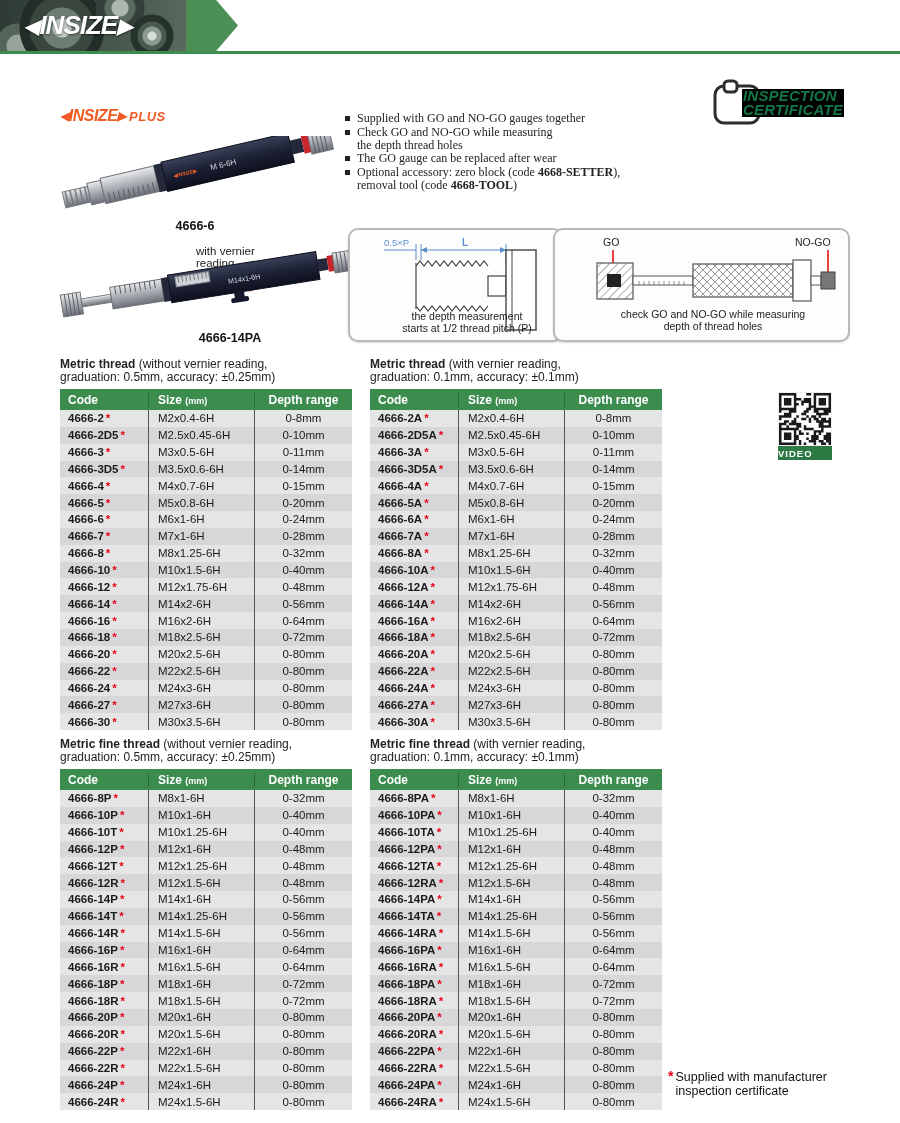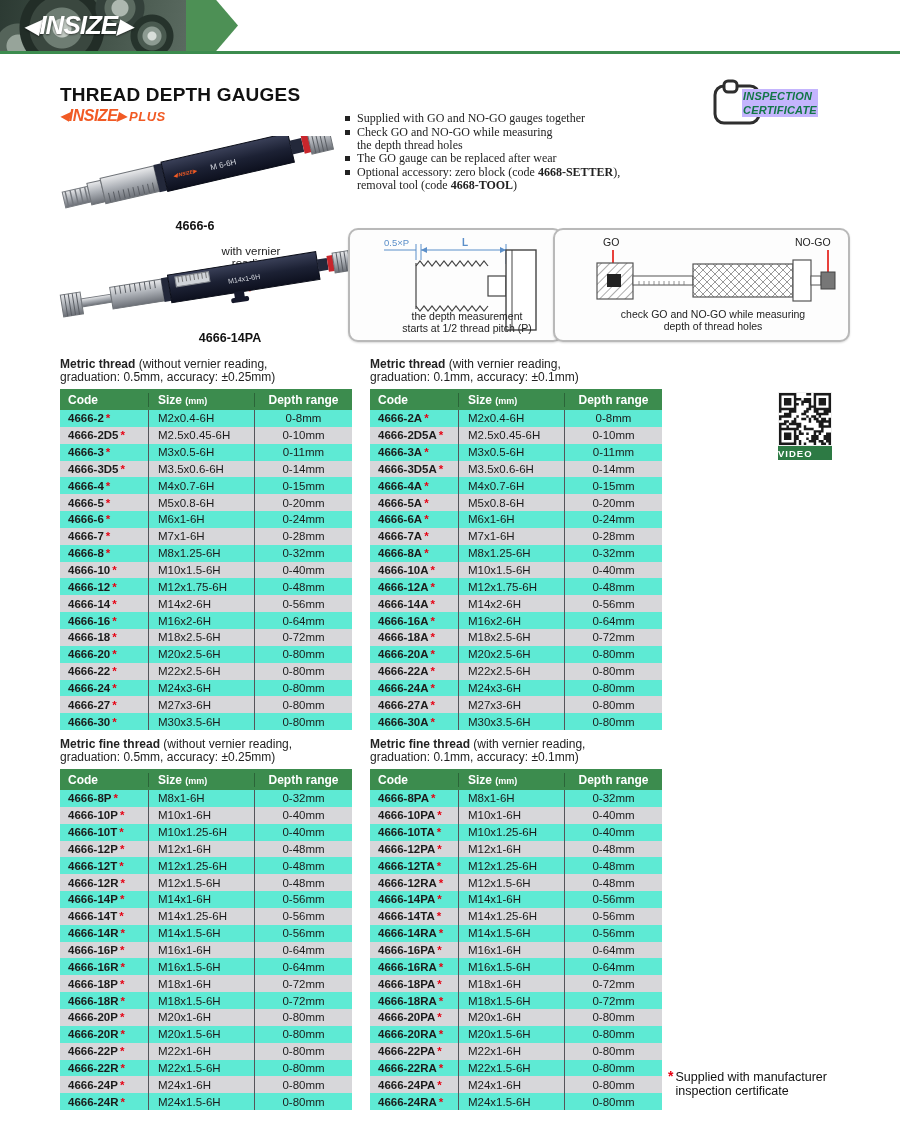--- a/index.html
+++ b/index.html
@@ -22,49 +22,49 @@
 
   
   .page-title{position:absolute;left:60px;top:84px;font-size:19px;font-weight:800;letter-spacing:.2px;color:#111;}
   .insize-plus{position:absolute;left:60px;top:107px;color:#f15a24;font-style:italic;font-weight:900;font-size:16px;letter-spacing:-.5px;}
   .insize-plus .arr{font-size:12px;vertical-align:1px;}
   .insize-plus .plus{font-size:13px;letter-spacing:.5px;margin-left:3px;font-style:italic;}
 
   
   .cert{position:absolute;left:712px;top:79px;width:126px;height:48px;}
   .cert svg{position:absolute;left:0;top:0;}
-  .cert .cert-text{position:absolute;left:30px;top:10px;background:#c4b5fd;padding:0 1px;
-    color:#127647;font-weight:900;font-style:italic;font-size:11px;line-height:14px;letter-spacing:.2px;}
+  .cert .cert-text{position:absolute;left:30px;top:10px;background:#000000;padding:0 1px;
+    color:#127647;font-weight:900;font-style:italic;font-size:15px;line-height:14px;letter-spacing:.2px;}
 
   
   .features{position:absolute;left:345px;top:112px;width:350px;font-size:12px;line-height:13px;color:#222;}
   .feat{display:flex;margin:0 0 .5px 0;}
   .feat .sq{width:5px;height:5px;background:#222;margin:4px 7px 0 0;flex:none;}
   .feat .cont{white-space:pre-wrap;font-family:Liberation Serif, serif;}
   .feat b{font-weight:bold;}
 
   
   .prod-label{position:absolute;font-weight:bold;font-size:12.5px;color:#111;text-align:center;}
-  .prod-note{position:absolute;left:196px;top:245px;width:110px;text-align:center;font-size:11.5px;line-height:12px;color:#222;}
+  .prod-note{position:absolute;left:196px;top:245px;width:110px;font-size:11.5px;line-height:12px;color:#222;}
   .note-line{position:absolute;left:252px;top:268px;width:2px;height:24px;background:#e8413c;transform:rotate(18deg);}
 
   
   .diag{position:absolute;border:2px solid #b9b9b9;border-radius:10px;background:#fdfdfd;box-shadow:0 1px 2px rgba(0,0,0,.15);padding-left:28px;}
   .diag svg{display:block;}
 
   
   .table-block{position:absolute;width:292px;}
   .tbl-title{font-size:12px;line-height:13px;color:#222;margin-bottom:4px;height:27px;}
   .tbl-title b{font-weight:bold;}
   .thead{display:flex;background:#3c8c4e;color:#fff;font-weight:bold;font-size:12px;height:21px;align-items:center;}
   .thead .hc{box-sizing:border-box;}
   .thead .hc + .hc{border-left:1px solid rgba(0,0,0,.28);}
   .thead .unit{font-size:9px;font-weight:bold;}
   .trow{display:flex;height:16.85px;align-items:center;font-size:11.5px;color:#1b1b1b;}
-  .trow.odd{background:#5eead4;}
+  .trow.odd{background:#e5e5e5;}
   .trow.even{background:#d7d7da;}
   .td{box-sizing:border-box;height:100%;display:flex;align-items:center;overflow:hidden;}
   .td + .td{border-left:1px solid #55555a;}
   .c-code{width:88px;padding-left:8px;font-weight:bold;}
   .c-size{width:106px;padding-left:9px;}
   .c-depth{width:98px;justify-content:center;}
   .star{color:#e60012;font-weight:bold;margin-left:2px;}
 
   
   .qr{position:absolute;left:778px;top:392px;width:54px;height:54px;background:#fff;border:1px solid #eee;box-sizing:border-box;}
@@ -79,21 +79,20 @@
 </head>
 <body>
 
 <div id="page">
 
   <div class="banner-photo"></div>
   <div class="banner-logo"><span class="arr">◀</span><span>INSIZE</span><span class="arr">▶</span></div>
   <div class="banner-chevron"></div>
   <div class="banner-line"></div>
 
-  <div class="page-title">THREAD DEPTH GAUGES</div>
   <div class="insize-plus"><span class="arr">◀</span><span>INSIZE</span><span class="arr">▶</span><span class="plus">PLUS</span></div>
 
   <div class="cert">
     <svg width="60" height="48" viewBox="0 0 60 48">
       <rect x="3" y="7" width="44" height="37" rx="9" fill="none" stroke="#2e2e2e" stroke-width="3"></rect>
       <rect x="12" y="2" width="13" height="11" rx="4" fill="#fff" stroke="#2e2e2e" stroke-width="3"></rect>
     </svg>
     <div class="cert-text">
       <div>INSPECTION</div>
       <div>CERTIFICATE</div>

